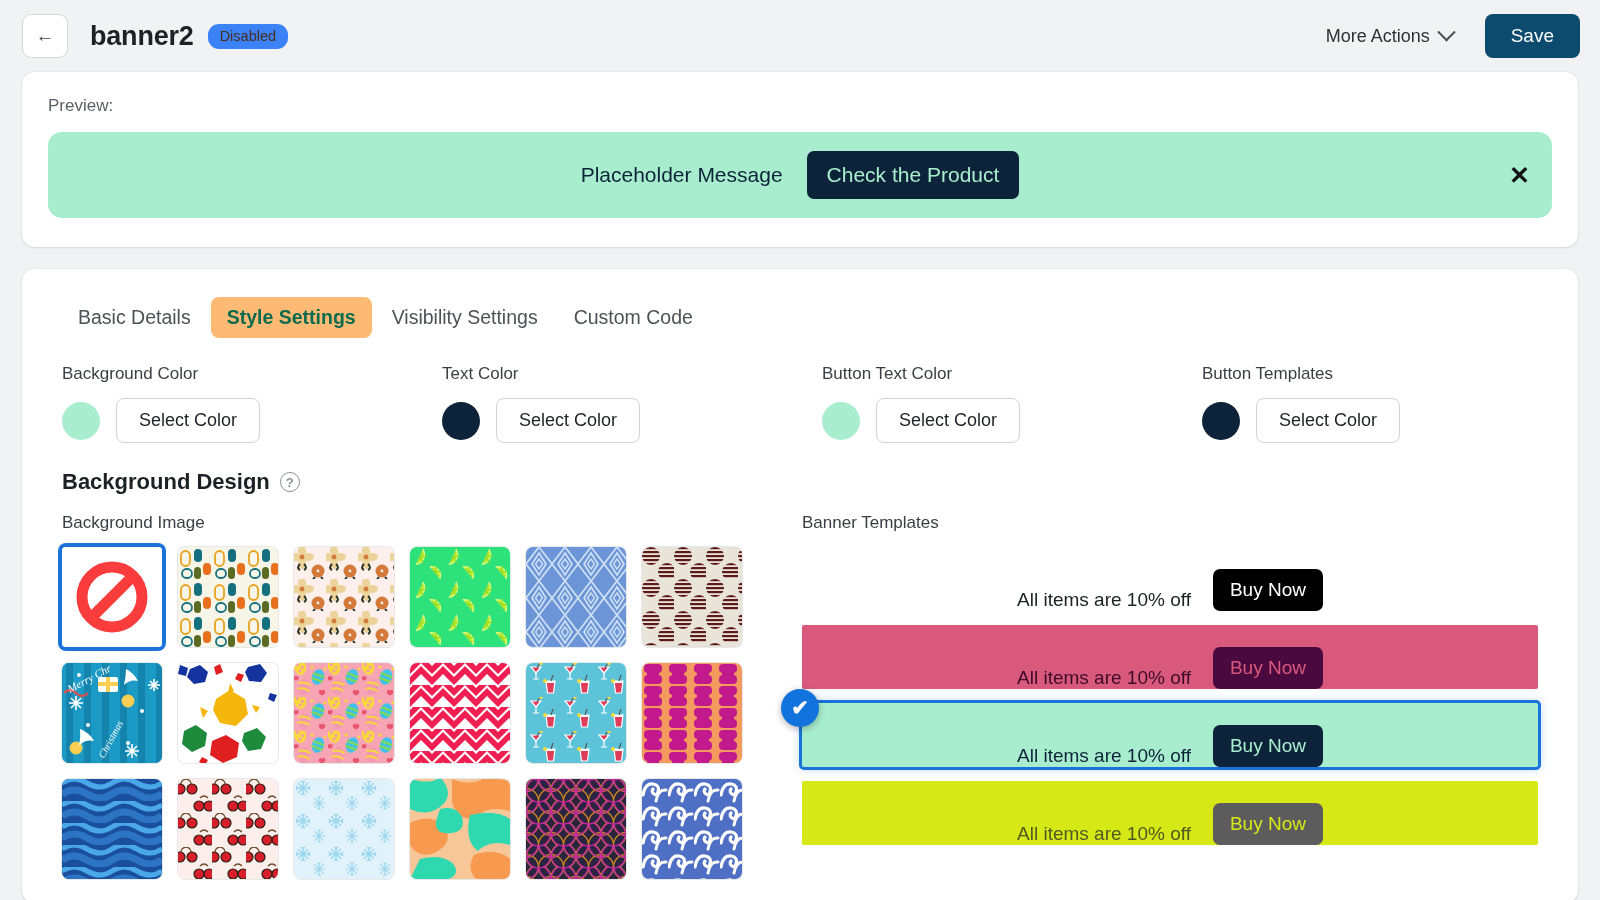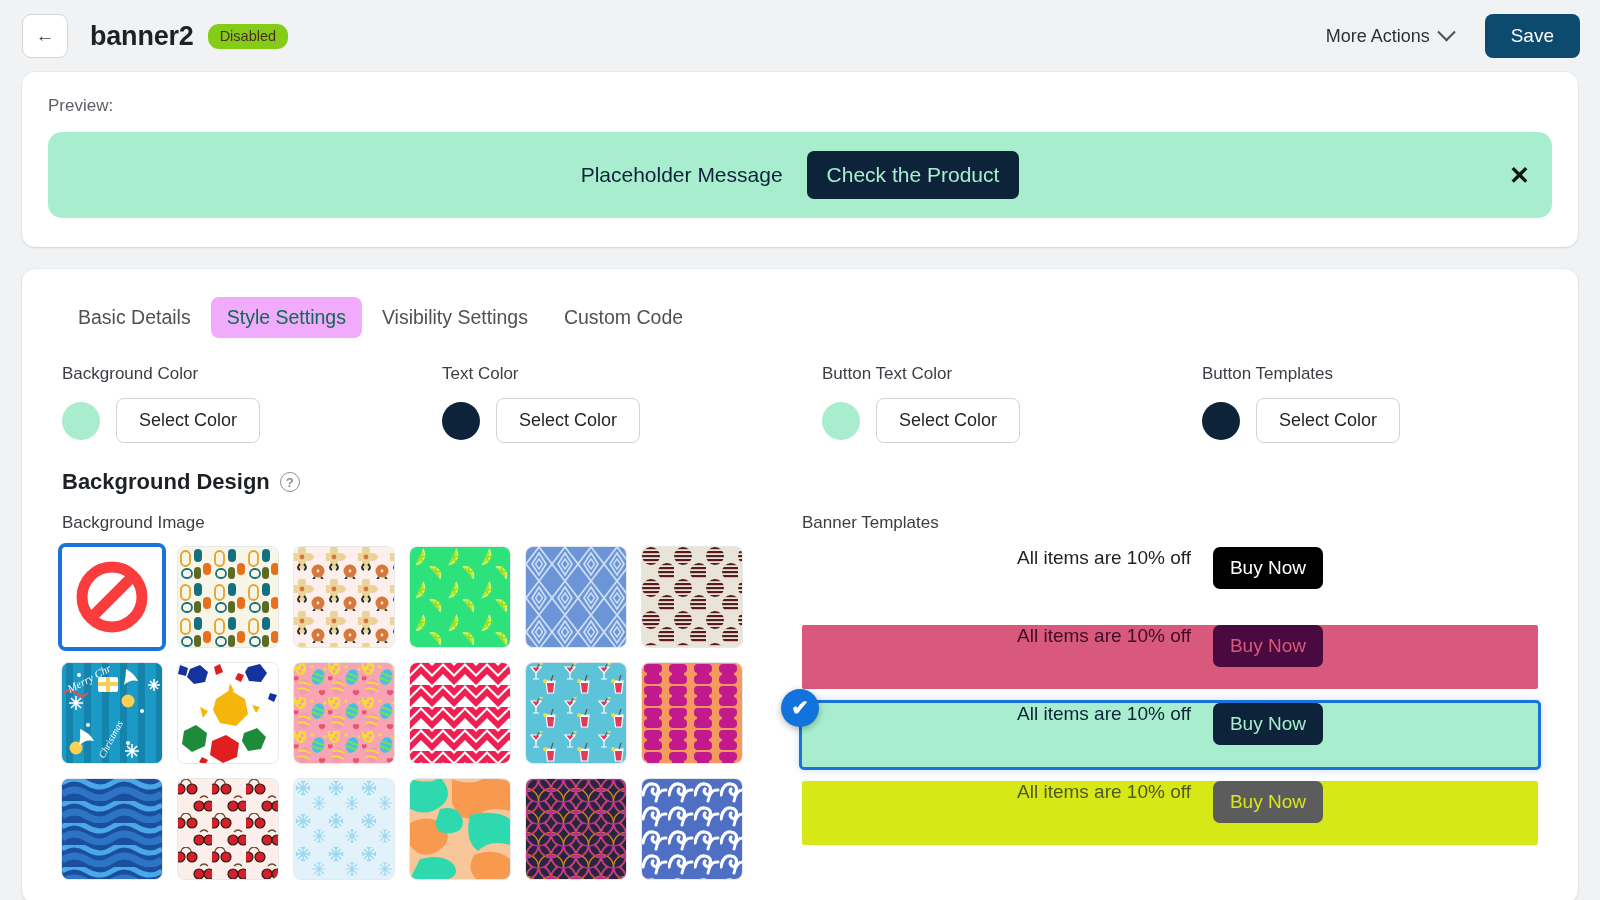--- a/index.html
+++ b/index.html
@@ -115,21 +115,21 @@
   
   .tabs { display: flex; align-items: center; gap: 4px; margin-bottom: 26px; }
   .tab {
     font-size: 19.5px;
     color: #4e5257;
     padding: 9px 16px;
     border-radius: 8px;
     cursor: pointer;
     white-space: nowrap;
   }
-  .tab.active { background: #f0abfc; color: #0c6b4e; font-weight: normal; }
+  .tab.active { background: #fdba74; color: #0c6b4e; font-weight: bold; }
 
   
   .color-row { display: flex; margin-bottom: 26px; }
   .color-group { width: 380px; }
   .color-group:last-child { width: auto; }
   .color-group-label { font-size: 17px; color: #3b3e43; margin-bottom: 14px; }
   .color-ctrl { display: flex; align-items: center; gap: 16px; }
   .color-dot { width: 38px; height: 38px; border-radius: 50%; flex: 0 0 auto; }
   .select-color-btn {
     border: 1px solid #cfd2d6;
@@ -182,21 +182,21 @@
     box-shadow: 0 0 0 4px #1a73d9;
     border-radius: 4px;
   }
   .swatch svg { display: block; width: 100%; height: 100%; }
 
   
   .tpl-list { display: flex; flex-direction: column; gap: 14px; }
   .tpl {
     height: 64px;
     display: flex;
-    align-items: flex-start;
+    align-items: flex-end;
     justify-content: center;
     gap: 22px;
     position: relative;
     cursor: pointer;
     border-radius: 2px;
   }
   .tpl.plain { background: transparent; }
   .tpl.selected {
     outline: 3px solid #1a73d9;
     outline-offset: 0;
@@ -225,21 +225,21 @@
   }
 </style>
 </head>
 <body>
 
 <div class="topbar">
   <div class="back-btn">
     <span>←</span>
   </div>
   <div class="page-title">banner2</div>
-  <div class="status-badge" style="background: #84cc16;">Disabled</div>
+  <div class="status-badge" style="background: #3b82f6;">Disabled</div>
   <div class="topbar-spacer"></div>
   <div class="more-actions">
     <span>More Actions</span>
     <span class="chev"></span>
   </div>
   <button class="save-btn" style="background: #0c4a6e;">Save</button>
 </div>
 
 <div class="card preview-card">
   <div class="preview-label">Preview:</div>

